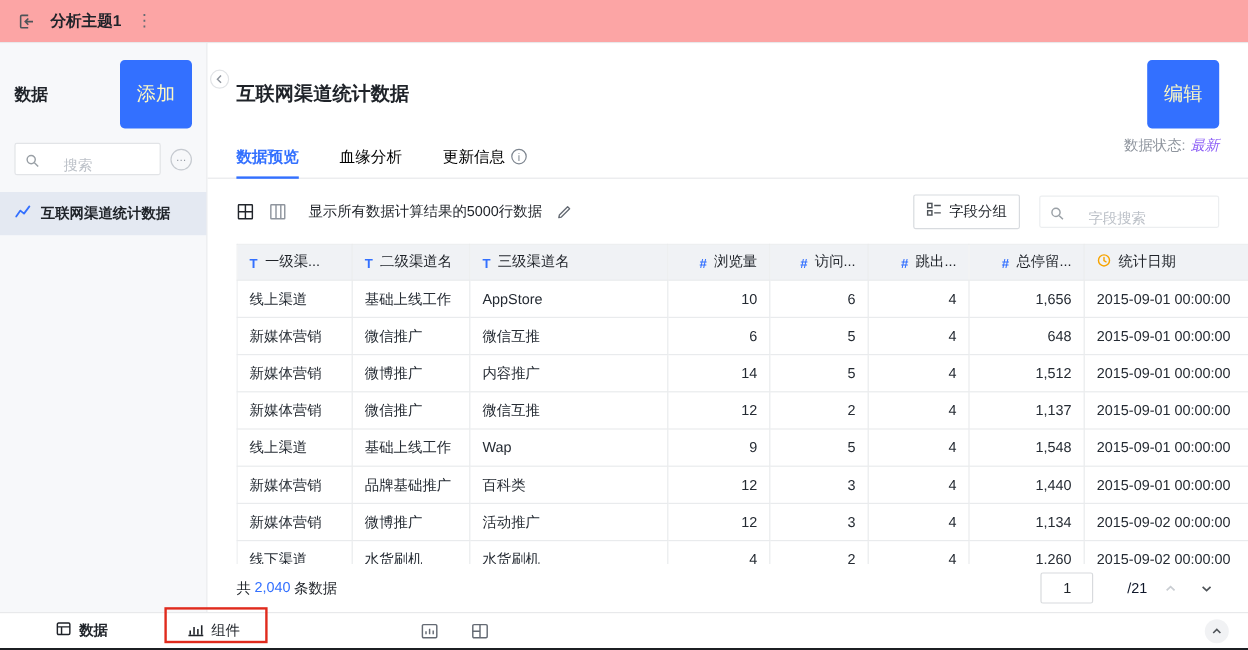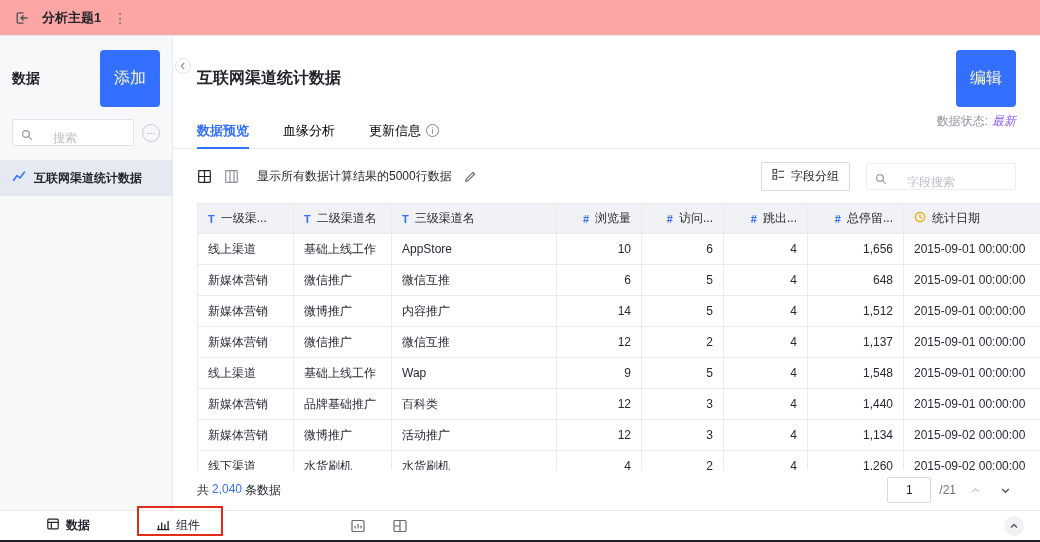--- a/index.html
+++ b/index.html
@@ -66,21 +66,21 @@
   .col-right { text-align:right;margin-top:28px; }
   .type-icon { display:inline-block; margin-right:6px; vertical-align:-1px; }
   .type-text { color:var(--primary,#3370ff); font-weight:700; font-size:11px; }
   .type-number { color:var(--primary,#3370ff); font-weight:700; font-size:11px; }
 
   .table-footer { flex:0 0 40px; display:flex; align-items:center; padding:0 24px; }
   .total { font-size:12px; display:flex; gap:3px; }
   .total .count { color:var(--primary,#3370ff); }
   .pagination { margin-left:auto; display:flex; align-items:center; gap:8px; }
   .page-input { width:44px; height:26px; border:1px solid #d8dadd; border-radius:2px; text-align:center; font-size:12px; outline:none; font-family:inherit; color:#1f2329; }
-  .page-total { font-size:12px; color:#737373; }
+  .page-total { font-size:12px; color:#0f172a;margin-left:20px; }
   .pg-btn { width:22px; height:22px; display:flex; align-items:center; justify-content:center; cursor:pointer; }
 
   
   .bottombar { height:30px; flex:0 0 30px; border-top:1px solid #e8e9eb; display:flex; align-items:center; background:#fff; padding:0 16px; position:relative; }
   .bb-tab { display:flex; align-items:center; gap:6px; font-size:12px; color:#1f2329; cursor:pointer; }
   .bb-tab.active { font-weight:700; }
   .bb-tab-data { margin-left:30px; }
   .bb-tab-comp { margin-left:66px; }
   .bb-icon { display:inline-flex; cursor:pointer; }
   .bb-icon-1 { margin-left:150px; }

